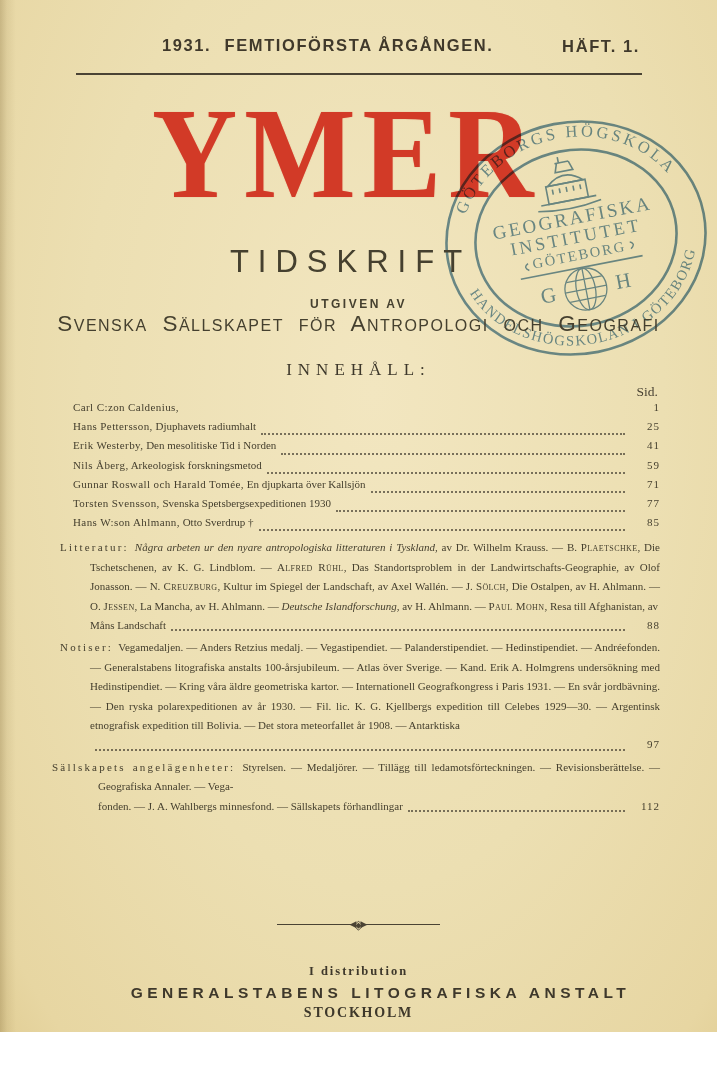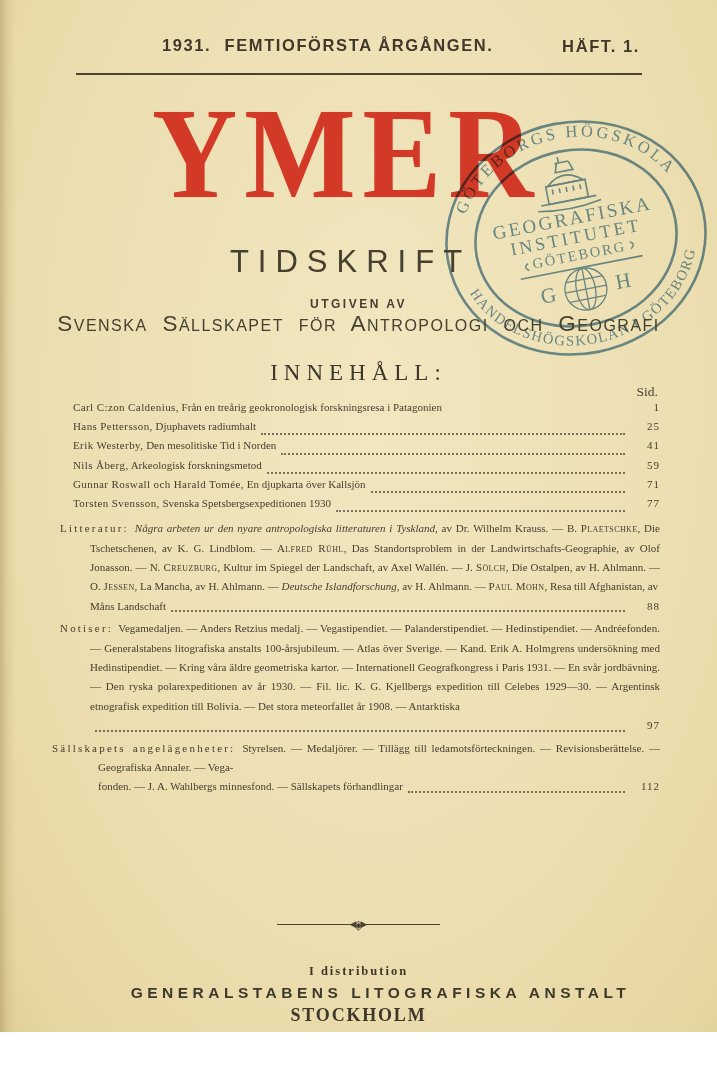--- a/index.html
+++ b/index.html
@@ -44,21 +44,21 @@
     letter-spacing:2.5px; color:#45402f;
   }
   .society {
     position:absolute; top:311px; left:0; right:0; text-align:center;
     font-family:"Liberation Sans", sans-serif; font-size:22.5px;
     font-variant:small-caps; letter-spacing:1.5px; word-spacing:7px; color:#45402f;
   }
   
   .toc-heading {
     position:absolute; top:360px; left:0; right:0; text-align:center;
-    font-size:23px; letter-spacing:6px; color:#3e382b;
+    font-size:17px; letter-spacing:6px; color:#3e382b;
   }
   .sid { position:absolute; top:384px; left:616px; width:42px; text-align:right; font-size:13.5px; }
   .toc { position:absolute; top:401px; left:60px; width:600px; font-size:11px; color:#46402f; }
   .toc-row { display:flex; align-items:baseline; height:19.2px; padding-left:13px; }
   .toc-row .author { white-space:pre; letter-spacing:0.4px; }
   .toc-row .title  { white-space:pre; }
   .leader { flex:1 1 auto; min-width:10px; border-bottom:2.4px dotted rgba(74,67,52,0.72);
             margin:0 5px; align-self:flex-end; margin-bottom:4px; }
   .no-leader .leader { border-bottom:none; }
   .pg { flex:none; width:30px; text-align:right; letter-spacing:1px; }
@@ -77,21 +77,21 @@
   .orn-line { width:74px; height:1.7px; background:#4a4334; }
   .orn-glyph { font-family:"DejaVu Sans", sans-serif; font-size:13px; line-height:1; margin:0 -2px; }
   .orn-wing { font-family:"DejaVu Sans", sans-serif; font-size:9px; line-height:1; margin:0 -1px; }
   
   .imprint { position:absolute; top:964px; left:0; right:0; text-align:center; color:#3e382b; }
   .imprint .distribution { font-family:"Liberation Serif", serif; font-weight:bold;
                            font-size:12.5px; letter-spacing:2px; }
   .imprint .printer { margin-top:5px; font-family:"Liberation Sans", sans-serif; font-weight:bold;
                       font-size:15.5px; letter-spacing:4.5px;padding-left:44px; }
   .imprint .city { margin-top:3px; font-family:"Liberation Serif", serif; font-weight:bold;
-                   font-size:18px; letter-spacing:1.8px; }
+                   font-size:14px; letter-spacing:1.8px; }
 </style>
 </head>
 <body>
 
 <div class="page">
 
   <header class="masthead-row">
     <span class="year">1931.</span>
     <span class="volume">FEMTIOFÖRSTA ÅRGÅNGEN.</span>
     <span class="issue">HÄFT. 1.</span>
@@ -143,21 +143,20 @@
   <div class="subtitle">TIDSKRIFT</div>
   <div class="published-by">UTGIVEN AV</div>
   <div class="society">Svenska Sällskapet för Antropologi och Geografi</div>
 
   <div class="toc-heading">INNEHÅLL:</div>
   <div class="sid">Sid.</div>
 
   <div class="toc">
     <div class="toc-row no-leader">
       <span class="author">Carl C:zon Caldenius,</span>
-        <span class="title"> Från en treårig geokronologisk forskningsresa i Patagonien</span>
       <span class="leader"></span>
       <span class="pg">1</span>
     </div>
     <div class="toc-row">
       <span class="author">Hans Pettersson,</span>
         <span class="title"> Djuphavets radiumhalt</span>
       <span class="leader"></span>
       <span class="pg">25</span>
     </div>
     <div class="toc-row">
@@ -176,20 +175,26 @@
       <span class="author">Gunnar Roswall och Harald Tomée,</span>
         <span class="title"> En djupkarta över Kallsjön</span>
       <span class="leader"></span>
       <span class="pg">71</span>
     </div>
     <div class="toc-row">
       <span class="author">Torsten Svensson,</span>
         <span class="title"> Svenska Spetsbergsexpeditionen 1930</span>
       <span class="leader"></span>
       <span class="pg">77</span>
+    </div>
+    <div class="toc-row">
+      <span class="author">Hans W:son Ahlmann,</span>
+        <span class="title"> Otto Sverdrup †</span>
+      <span class="leader"></span>
+      <span class="pg">85</span>
     </div>
 
     <div class="toc-para">
       <p class="para-body"><span class="seg-label">Litteratur: </span><span class="seg-it">Några arbeten ur den nyare antropologiska litteraturen i Tyskland,</span><span class="seg-plain"> av Dr. Wilhelm Krauss. — B. </span><span class="seg-sc">Plaetschke</span><span class="seg-plain">, Die Tschetschenen, av K. G. Lindblom. — </span><span class="seg-sc">Alfred Rühl</span><span class="seg-plain">, Das Standortsproblem in der Landwirtschafts-Geographie, av Olof Jonasson. — N. </span><span class="seg-sc">Creuzburg</span><span class="seg-plain">, Kultur im Spiegel der Landschaft, av Axel Wallén. — J. </span><span class="seg-sc">Sölch</span><span class="seg-plain">, Die Ostalpen, av H. Ahlmann. — O. </span><span class="seg-sc">Jessen</span><span class="seg-plain">, La Mancha, av H. Ahlmann. — </span><span class="seg-it">Deutsche Islandforschung,</span><span class="seg-plain"> av H. Ahlmann. — </span><span class="seg-sc">Paul Mohn</span><span class="seg-plain">, Resa till Afghanistan, av</span></p>
       <div class="para-last">
         <span>Måns Landschaft</span>
         <span class="leader"></span>
         <span class="pg">88</span>
       </div>
     </div>

